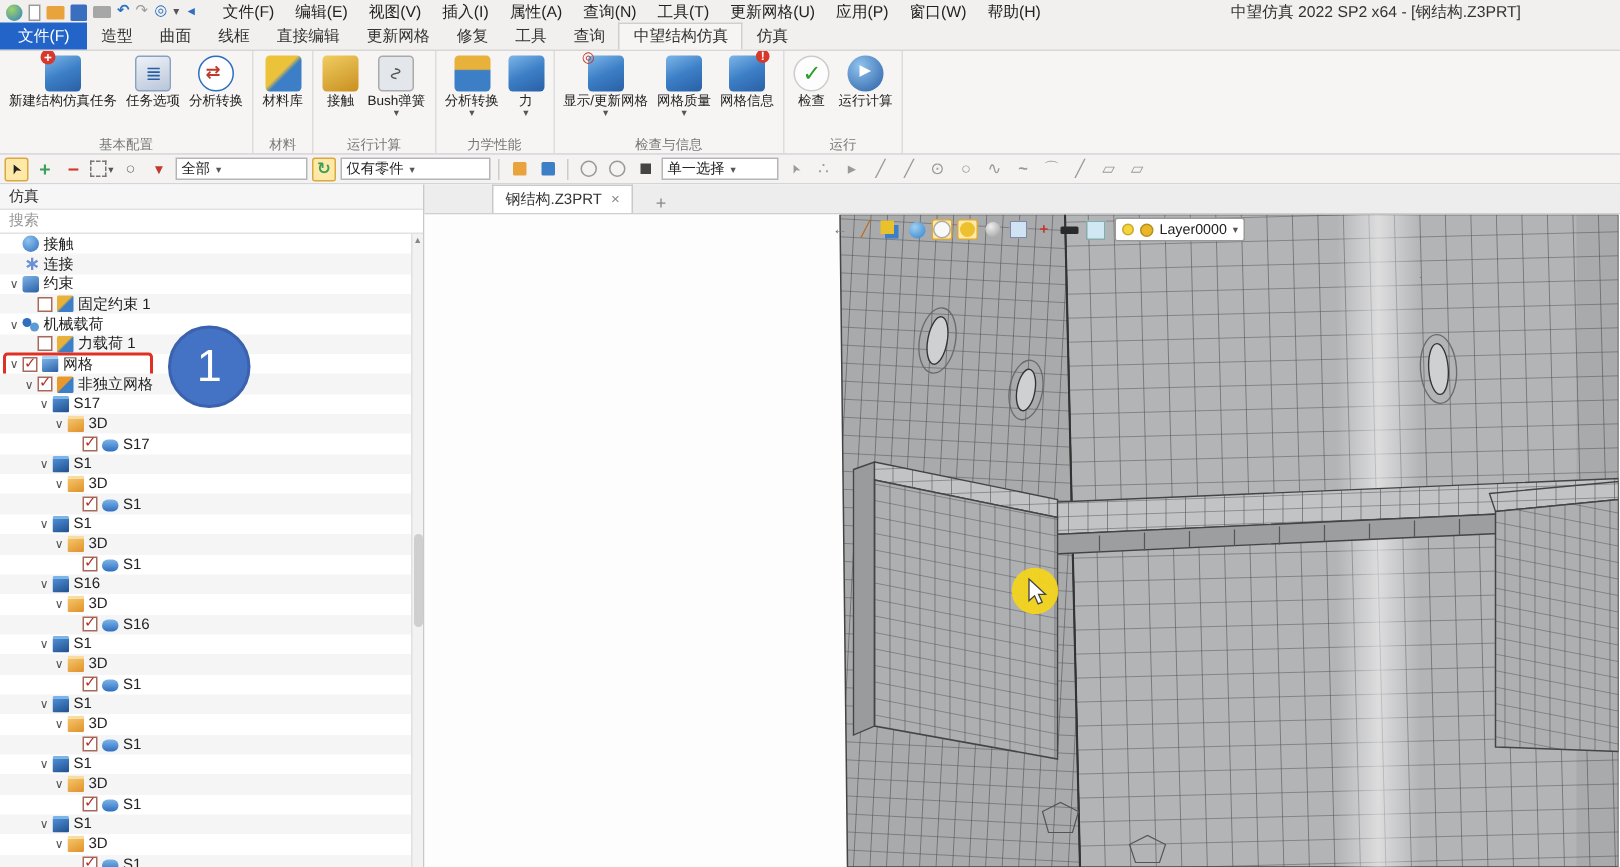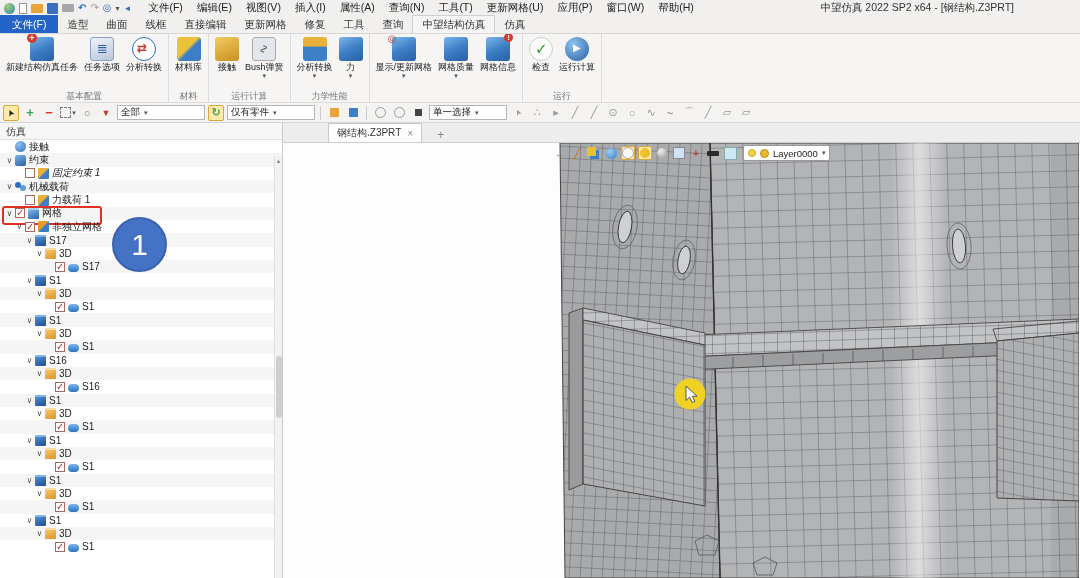--- a/index.html
+++ b/index.html
@@ -279,20 +279,21 @@
           <div class="rbtn">
             <div class="ric ic-mesh-quality"></div>
             <div class="rlabel">网格质量</div>
             <div class="rcaret">▾</div>
           </div>
           <div class="rbtn">
             <div class="ric ic-mesh-info"></div>
             <div class="rlabel">网格信息</div>
           </div>
         </div>
+        <div class="rgname">检查与信息</div>
       </div>
       <div class="rgroup">
         <div class="rbtns">
           <div class="rbtn">
             <div class="ric ic-check"></div>
             <div class="rlabel">检查</div>
           </div>
           <div class="rbtn">
             <div class="ric ic-run-calc"></div>
             <div class="rlabel">运行计算</div>
@@ -307,21 +308,21 @@
       <span class="tbi i-pick-add-icon"></span>
       <span class="tbi i-pick-remove-icon"></span>
       <span class="tbi i-window-select-icon"></span>
       <span class="tbi i-lasso-select-icon"></span>
       <span class="tbi i-filter-icon"></span>
       <div class="tb-select" style="width: 88px;">
         <span>全部</span>
         <span class="car">▾</span>
       </div>
       <span class="tbi i-show-only-icon hl"></span>
-      <div class="tb-select" style="width: 88px;">
+      <div class="tb-select" style="width: 100px;">
         <span>仅有零件</span>
         <span class="car">▾</span>
       </div>
       <div class="tb-sep"></div>
       <span class="tbi i-square-orange-icon"></span>
       <span class="tbi i-square-blue-icon"></span>
       <div class="tb-sep"></div>
       <span class="tbi i-history-icon"></span>
       <span class="tbi i-history2-icon"></span>
       <span class="tbi i-dark-square-icon"></span>
@@ -341,32 +342,38 @@
       <span class="tbi i-arc-icon"></span>
       <span class="tbi i-segment-icon"></span>
       <span class="tbi i-face-icon"></span>
       <span class="tbi i-face2-icon"></span>
     </div>
 
   <div class="workspace">
 
     <div class="left-panel">
       <div class="panel-title">仿真</div>
+      <input class="search-box" type="text" placeholder="搜索" style="">
       <div class="tree" id="tree">
           <div class="trow" style="padding-left: 4px;">
             <span class="arrow"></span>
             <span class="ti ti-contact"></span>
             <span>接触</span>
           </div>
           <div class="trow" style="padding-left: 4px;">
+            <span class="arrow"></span>
+            <span class="ti ti-connection"></span>
+            <span>连接</span>
+          </div>
+          <div class="trow" style="padding-left: 4px;">
             <span class="arrow">∨</span>
             <span class="ti ti-constraint"></span>
             <span>约束</span>
           </div>
-          <div class="trow" style="padding-left: 14px; font-style: italic;">
+          <div class="trow" style="padding-left: 14px;">
             <span class="arrow"></span>
             <span class="cb"></span>
             <span class="ti ti-fixed-constraint"></span>
             <span>固定约束 1</span>
           </div>
           <div class="trow" style="padding-left: 4px;">
             <span class="arrow">∨</span>
             <span class="ti ti-mech-load"></span>
             <span>机械载荷</span>
           </div>

